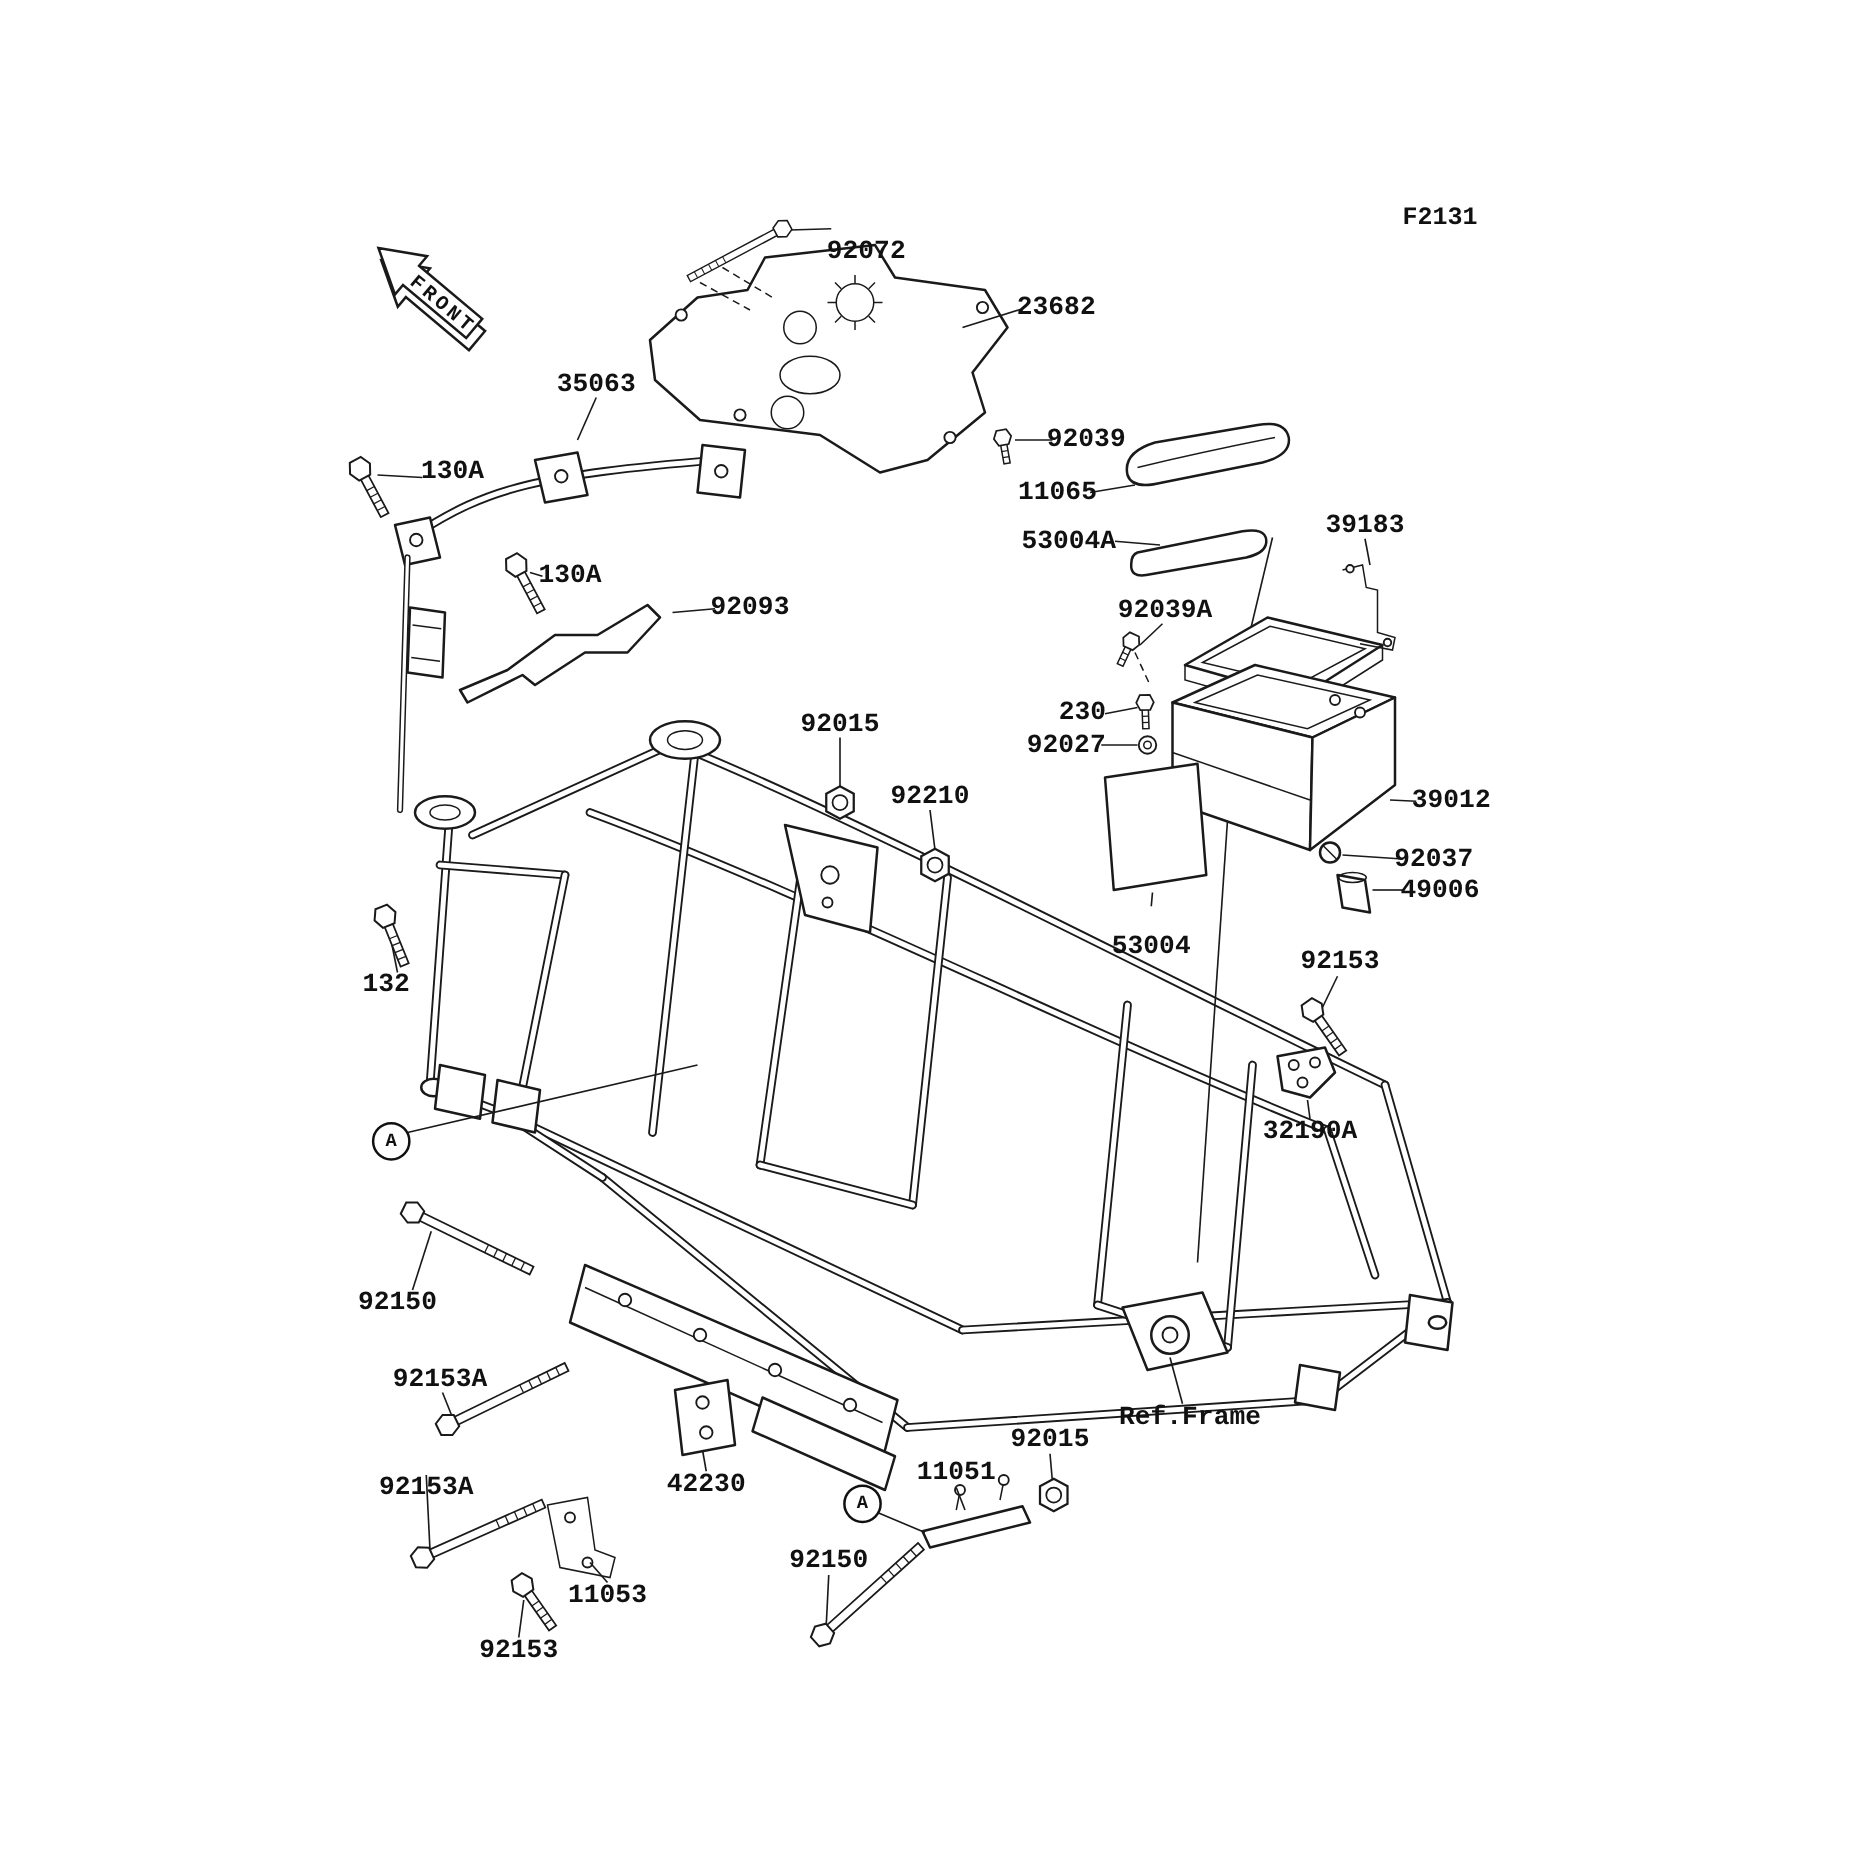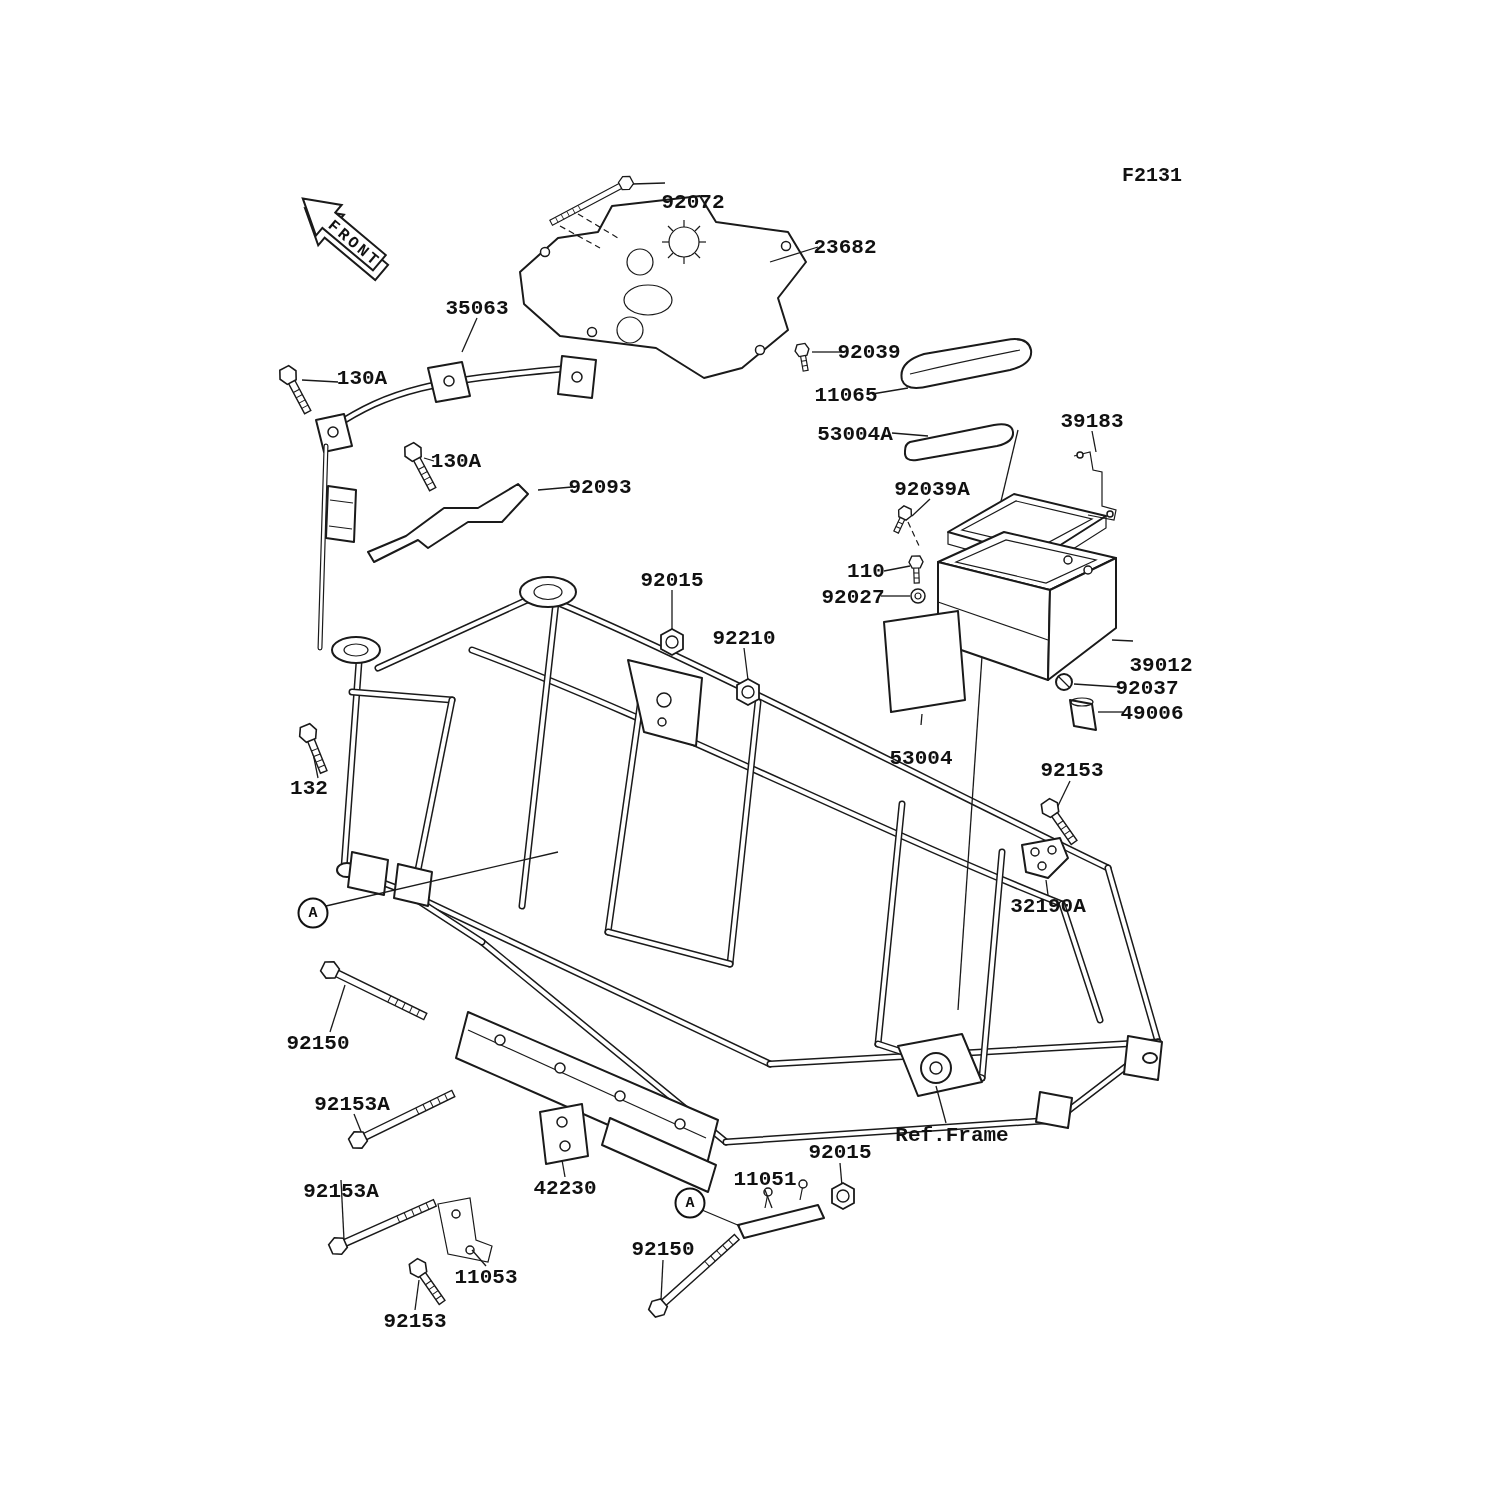--- a/index.html
+++ b/index.html
@@ -320,24 +320,24 @@
       <div class="part-label" style="left: 477px; top: 308px;">35063</div>
       <div class="part-label" style="left: 362px; top: 378px;">130A</div>
       <div class="part-label" style="left: 869px; top: 352px;">92039</div>
       <div class="part-label" style="left: 846px; top: 395px;">11065</div>
       <div class="part-label" style="left: 855px; top: 434px;">53004A</div>
       <div class="part-label" style="left: 1092px; top: 421px;">39183</div>
       <div class="part-label" style="left: 456px; top: 461px;">130A</div>
       <div class="part-label" style="left: 600px; top: 487px;">92093</div>
       <div class="part-label" style="left: 932px; top: 489px;">92039A</div>
       <div class="part-label" style="left: 672px; top: 580px;">92015</div>
-      <div class="part-label" style="left: 866px; top: 571px;">110</div>
+      <div class="part-label" style="left: 866px; top: 571px;">230</div>
       <div class="part-label" style="left: 853px; top: 597px;">92027</div>
       <div class="part-label" style="left: 744px; top: 638px;">92210</div>
-      <div class="part-label" style="left: 1161px; top: 641px; margin-top: 24px;">39012</div>
+      <div class="part-label" style="left: 1161px; top: 641px;">39012</div>
       <div class="part-label" style="left: 1147px; top: 688px;">92037</div>
       <div class="part-label" style="left: 1152px; top: 713px;">49006</div>
       <div class="part-label" style="left: 921px; top: 758px;">53004</div>
       <div class="part-label" style="left: 309px; top: 788px;">132</div>
       <div class="part-label" style="left: 1072px; top: 770px;">92153</div>
       <div class="part-label" style="left: 1048px; top: 906px;">32190A</div>
       <div class="part-label" style="left: 318px; top: 1043px;">92150</div>
       <div class="part-label" style="left: 352px; top: 1104px;">92153A</div>
       <div class="part-label" style="left: 341px; top: 1191px;">92153A</div>
       <div class="part-label" style="left: 565px; top: 1188px;">42230</div>

